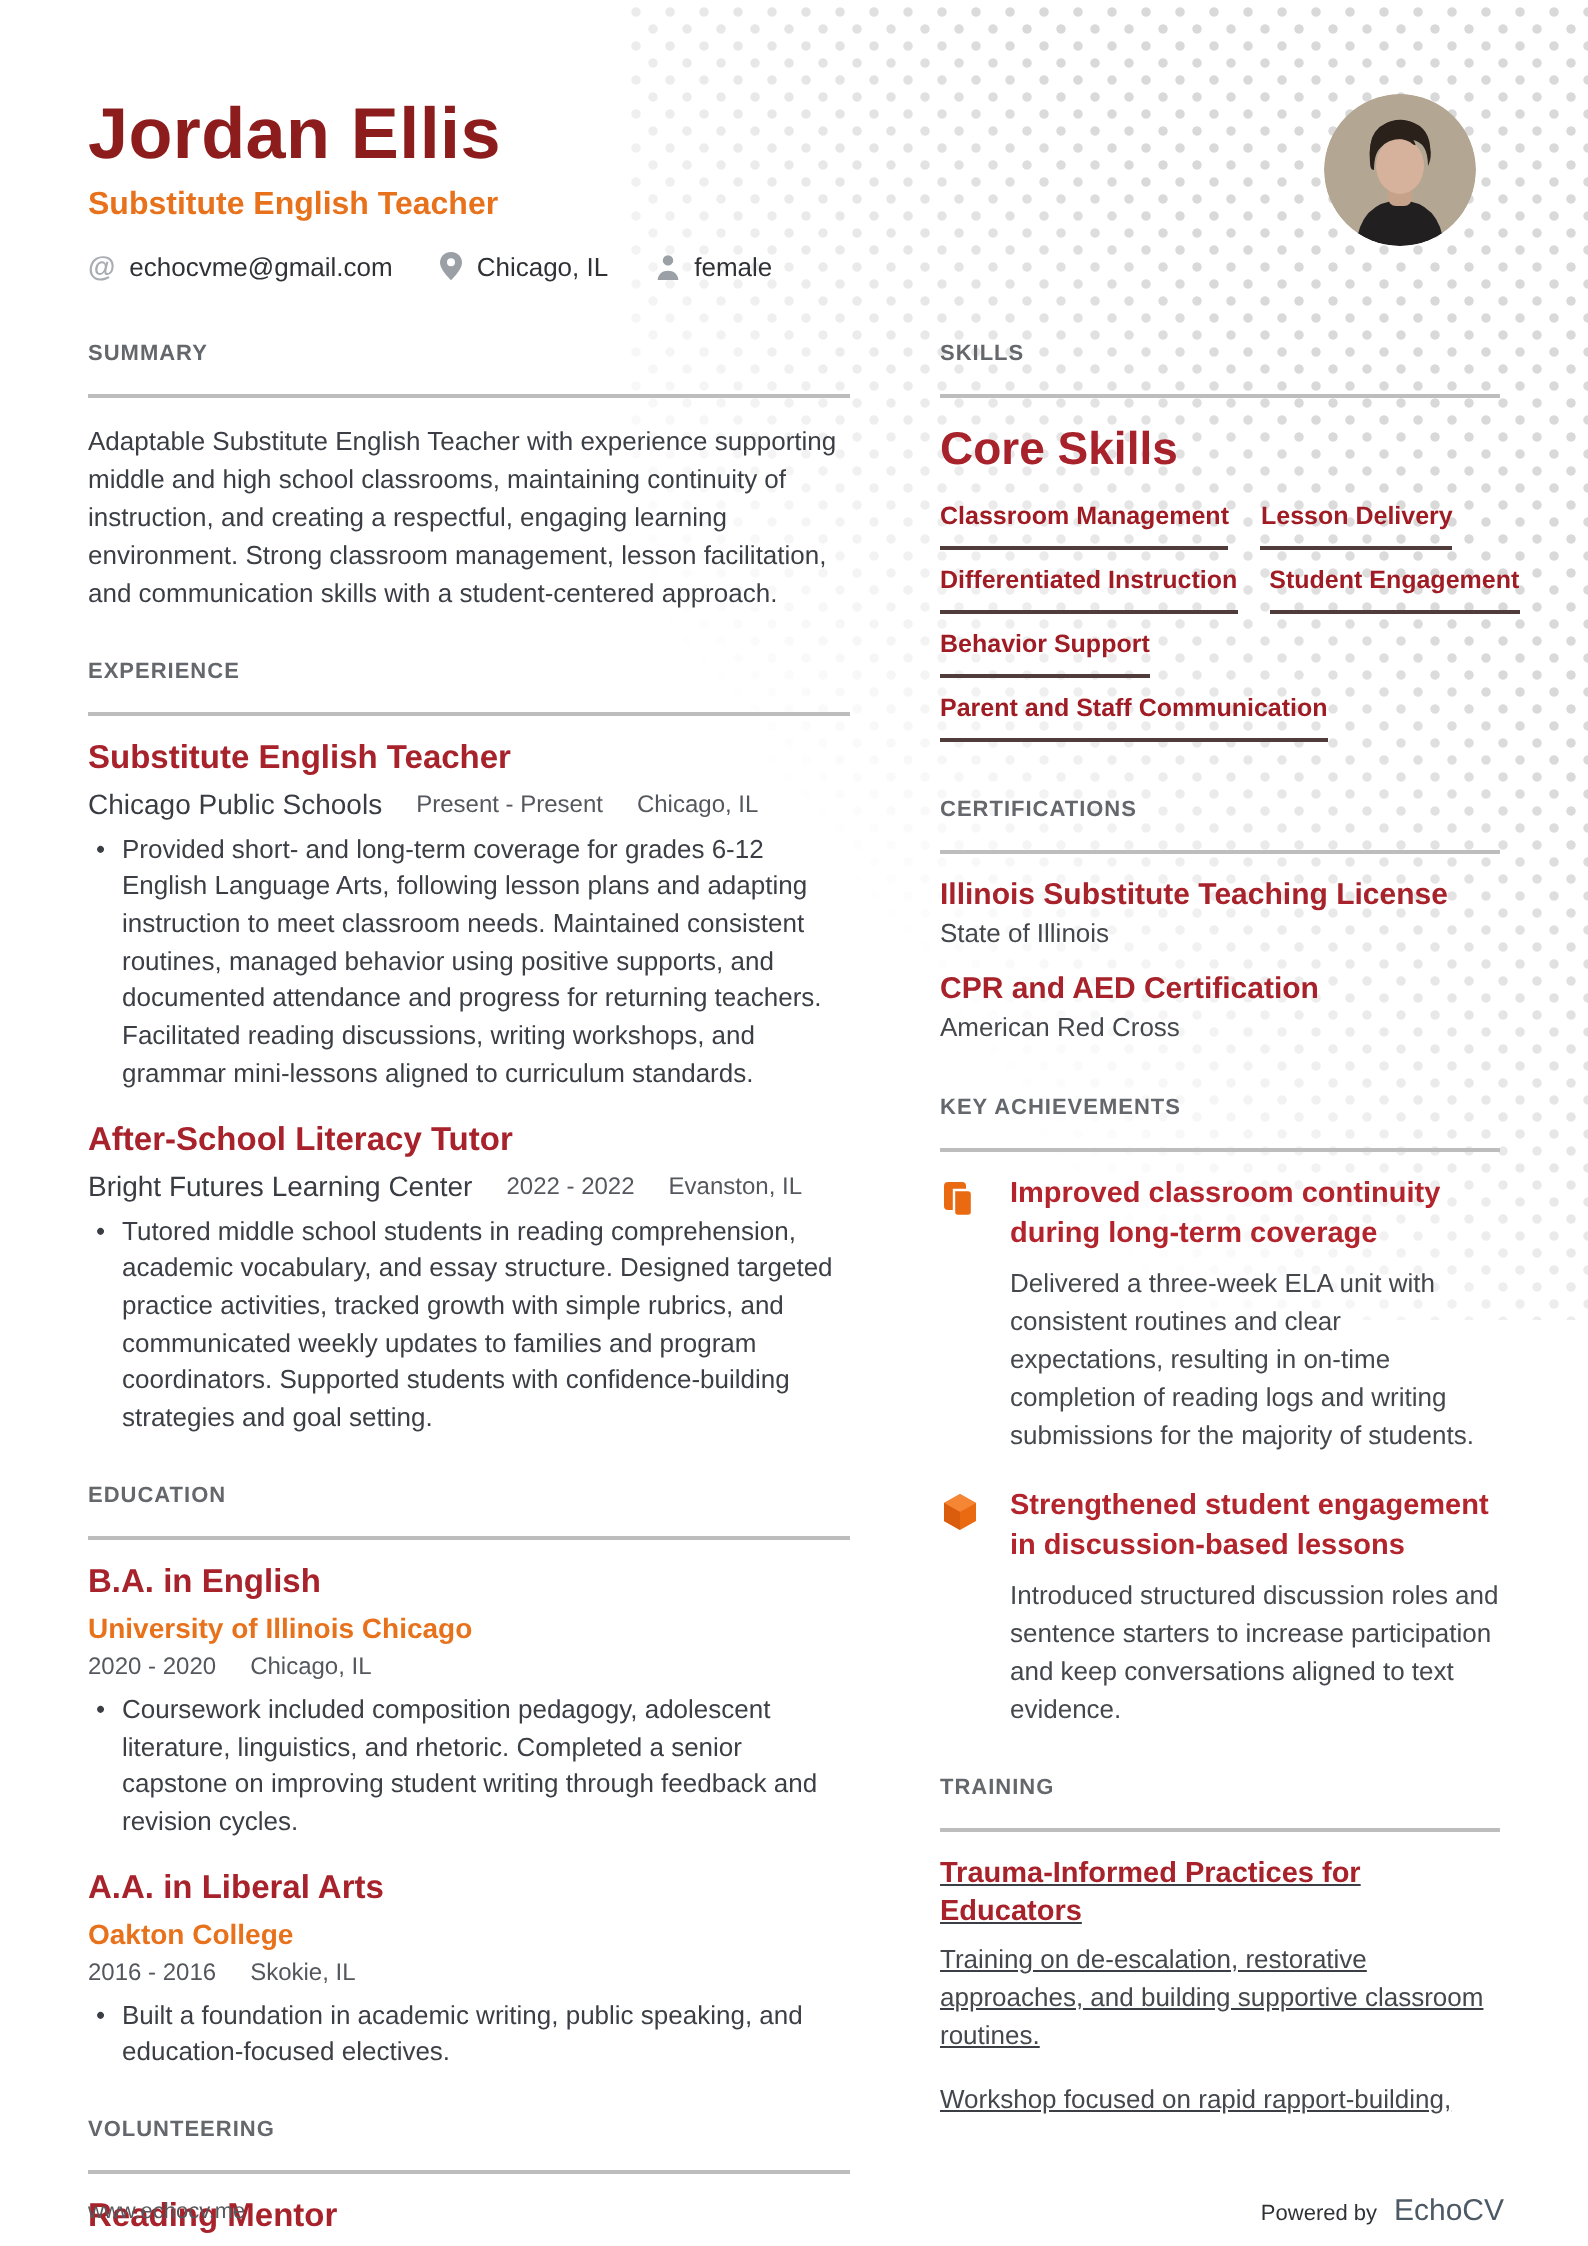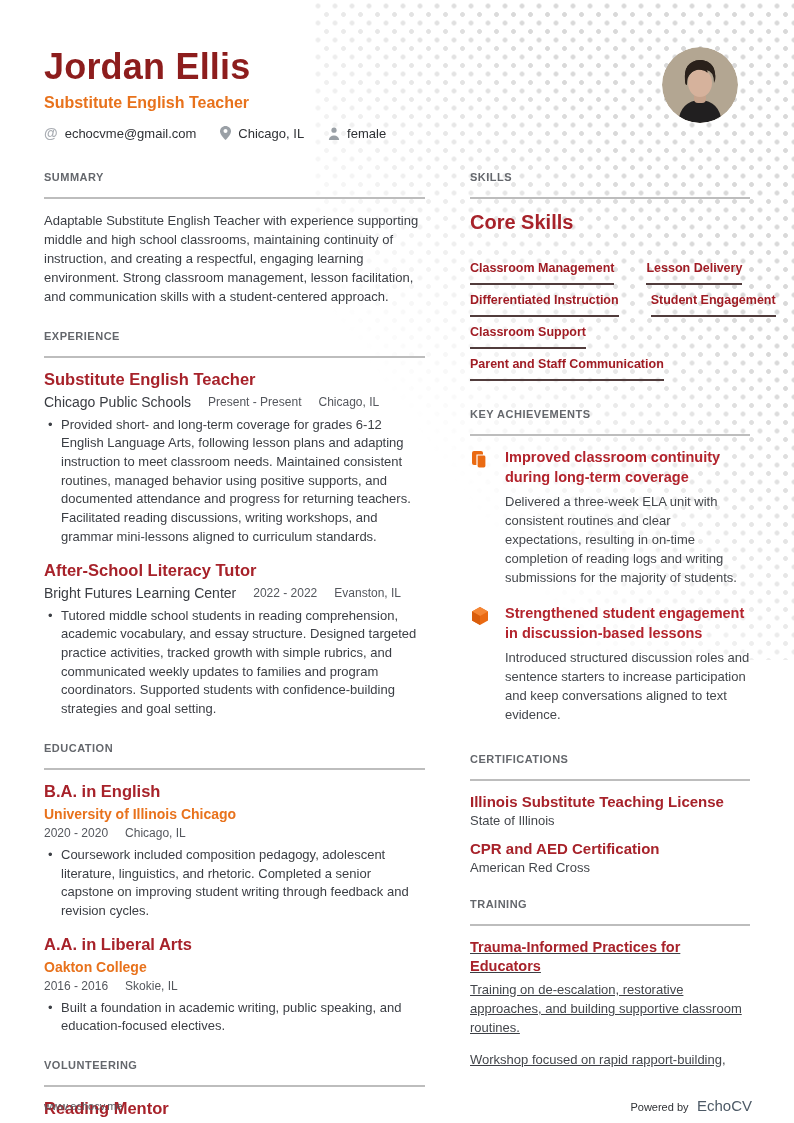--- a/index.html
+++ b/index.html
@@ -47,22 +47,22 @@
   .entry-org { font-size:14px; font-weight:700; color:#e8721c; margin-bottom:4px; }
   .entry-meta { display:flex; align-items:center; gap:17px; margin-bottom:6px; flex-wrap:wrap; }
   .meta-company { font-size:14px; color:#393c42; }
   .meta-dates, .meta-loc { font-size:12px; color:#54575d; }
   ul.bullets { list-style:none; padding-left:4px; }
   ul.bullets li {
     font-size:13px; line-height:1.44; color:#3b3e44; padding-left:13px; position:relative;
   }
   ul.bullets li::before { content:"•"; position:absolute; left:0; top:0; color:#3b3e44; }
   
-  .group-title { font-size:20px; font-weight:700; color:#a7222a; margin-bottom:27px; }
-  .tag-row { display:flex; gap:32px; margin-bottom:8px; }
+  .group-title { font-size:23px; font-weight:700; color:#a7222a; margin-bottom:13px; }
+  .tag-row { display:flex; gap:16px; margin-bottom:8px; }
   .skill-tag {
     font-size:12.5px; font-weight:700; color:#a01c24;
     padding-bottom:8px; border-bottom:2px solid #513c3c; white-space:nowrap;
   }
   
   .cert { margin-bottom:12px; }
   .cert-title { font-size:15px; font-weight:700; color:#a7222a; margin-bottom:3px; }
   .cert-issuer { font-size:13px; color:#44474c; }
   
   .ach { display:flex; gap:13px; margin-bottom:17px; }
@@ -226,24 +226,38 @@
         <div class="group-title">Core Skills</div>
         <div class="tag-row">
           <span class="skill-tag">Classroom Management</span>
           <span class="skill-tag">Lesson Delivery</span>
         </div>
         <div class="tag-row">
           <span class="skill-tag">Differentiated Instruction</span>
           <span class="skill-tag">Student Engagement</span>
         </div>
         <div class="tag-row">
-          <span class="skill-tag">Classroom Support</span>
+          <span class="skill-tag">Behavior Support</span>
         </div>
         <div class="tag-row">
           <span class="skill-tag">Parent and Staff Communication</span>
+        </div>
+      </div>
+    </div>
+
+    <div class="section" style="margin-top:28px;">
+      <div class="sec-label">CERTIFICATIONS</div>
+      <div class="sec-body">
+        <div class="cert">
+          <div class="cert-title">Illinois Substitute Teaching License</div>
+          <div class="cert-issuer">State of Illinois</div>
+        </div>
+        <div class="cert">
+          <div class="cert-title">CPR and AED Certification</div>
+          <div class="cert-issuer">American Red Cross</div>
         </div>
       </div>
     </div>
 
     <div class="section" style="margin-top:27px;">
       <div class="sec-label">KEY ACHIEVEMENTS</div>
       <div class="sec-body">
         <div class="ach">
           <span class="ach-icon">
             <svg width="20" height="20" viewBox="0 0 20 20">
@@ -265,34 +279,20 @@
             </svg>
           </span>
           <div>
             <div class="ach-title">Strengthened student engagement in discussion-based lessons</div>
             <div class="ach-text">Introduced structured discussion roles and sentence starters to increase participation and keep conversations aligned to text evidence.</div>
           </div>
         </div>
       </div>
     </div>
 
-    <div class="section" style="margin-top:28px;">
-      <div class="sec-label">CERTIFICATIONS</div>
-      <div class="sec-body">
-        <div class="cert">
-          <div class="cert-title">Illinois Substitute Teaching License</div>
-          <div class="cert-issuer">State of Illinois</div>
-        </div>
-        <div class="cert">
-          <div class="cert-title">CPR and AED Certification</div>
-          <div class="cert-issuer">American Red Cross</div>
-        </div>
-      </div>
-    </div>
-
     <div class="section">
       <div class="sec-label">TRAINING</div>
       <div class="sec-body">
         <div class="training-item">
           <div class="training-title">Trauma-Informed Practices for Educators</div>
           <div class="training-text">Training on de-escalation, restorative approaches, and building supportive classroom routines.</div>
         </div>
         <div class="training-item">
           <div class="training-text">Workshop focused on rapid rapport-building,</div>
         </div>

